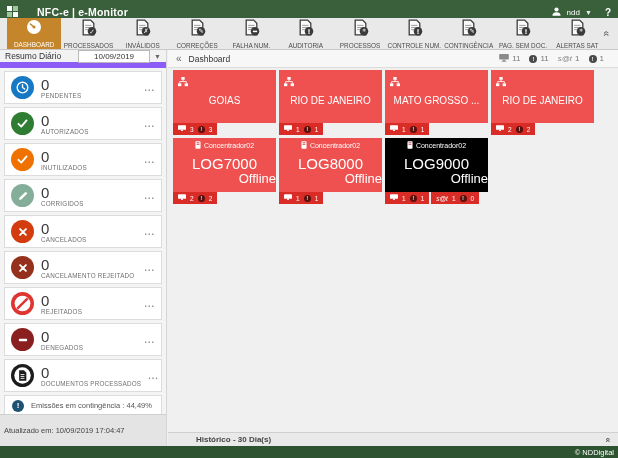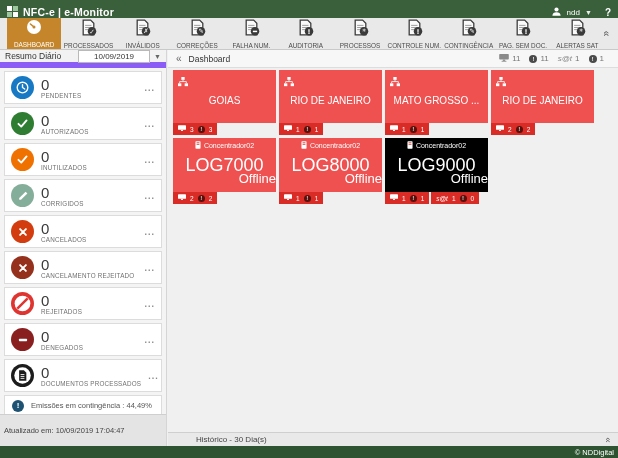--- a/index.html
+++ b/index.html
@@ -2,21 +2,21 @@
 <html><head>
 <meta charset="utf-8">
 <style>
   * { margin:0; padding:0; box-sizing:border-box; }
   html,body { width:618px; height:458px; }
   body { font-family:"Liberation Sans", sans-serif; background:#fff; }
   .app { position:relative; width:618px; height:458px; overflow:hidden; background:#f0f0f0; }
   svg text { font-family:"DejaVu Sans", sans-serif; }
 
   
-  .titlebar { position:absolute; top:0; left:0; right:0; height:18px; display:flex; align-items:center; padding:12px 7px; gap:5px; color:#fff; }
+  .titlebar { position:absolute; top:0; left:0; right:0; height:18px; display:flex; align-items:center; padding:12px 7px; gap:19px; color:#fff; }
   .app-title { font-size:10.5px; font-weight:bold; letter-spacing:.2px; }
   .user-area { margin-left:auto; display:flex; align-items:center; gap:5px; }
   .user-name { font-size:8px; }
   .caret { font-size:7px; opacity:.9; }
   .help-btn { font-size:10px; font-weight:bold; margin-left:8px; cursor:pointer; }
 
   
   .toolbar { position:absolute; top:18px; left:0; right:0; height:32px; background:#e9e9e9; border-bottom:1px solid #c9c9c9; display:flex; align-items:stretch; padding-left:7px; }
   .tab { width:55px; display:flex; flex-direction:column; align-items:center; justify-content:center; gap:2px; cursor:pointer; }
   .tab-label { font-size:6.4px; color:#4a4a4a; white-space:nowrap; }
@@ -51,28 +51,28 @@
   .mini-circle { width:8px; height:8px; border-radius:50%; background:#4a4a4a; color:#fff; font-size:5.5px; font-weight:bold; display:inline-flex; align-items:center; justify-content:center; }
 
   .tiles { padding:2px 5px; }
   .tile-row { display:flex; gap:3px; align-items:flex-start; margin-bottom:3px; }
   .tile-col { width:103px; }
   .tile { height:53px; position:relative; color:#fff; cursor:pointer; }
   .tile.server { height:54px; }
   .org-icon { position:absolute; top:3px; left:5px; }
   .tile-title { position:absolute; left:2px; right:2px; top:25px; text-align:center; font-size:10px; white-space:nowrap; overflow:hidden; }
   .srv-head { position:absolute; top:3px; left:0; right:0; display:flex; align-items:center; justify-content:center; gap:3px; font-size:7px; }
-  .srv-title { position:absolute; left:0; right:0; top:17px; text-align:center; font-size:18px; }
+  .srv-title { position:absolute; left:0; right:0; top:17px; text-align:center; font-size:15px; }
   .srv-status { position:absolute; left:0; right:0; top:33px; text-align:right; font-size:13px;padding-left:8px; }
   .badgebar { display:flex; gap:2px; }
   .badge { height:12px; display:flex; align-items:center; gap:4px; padding:0 5px; font-size:6.5px; color:#fff; }
   .bcirc { width:7px; height:7px; border-radius:50%; background:#57100c; color:#fff; font-size:4.5px; font-weight:bold; display:inline-flex; align-items:center; justify-content:center; }
   .bsat { font-style:italic; font-size:6.5px; }
 
-  .history-bar { position:absolute; bottom:0; left:0; right:0; height:14px; background:#e9e9e9; border-top:1px solid #cfcfcf; display:flex; align-items:center; font-size:8px; color:#444; padding:0 8px 0 28px; }
+  .history-bar { position:absolute; bottom:0; left:0; right:0; height:14px; background:#e9e9e9; border-top:1px solid #cfcfcf; display:flex; align-items:center; font-size:8px; color:#444; padding:0 8px 0 28px;font-weight:bold; }
   .hist-chev { margin-left:auto; color:#555; font-size:9px; transform:rotate(90deg); cursor:pointer; }
 
   
   .footer { position:absolute; bottom:0; left:0; right:0; height:12px; display:flex; align-items:center; justify-content:flex-end; padding:0 4px; color:#fff; font-size:7.5px; }
 </style>
 </head>
 <body>
 
 <div class="app">
 

